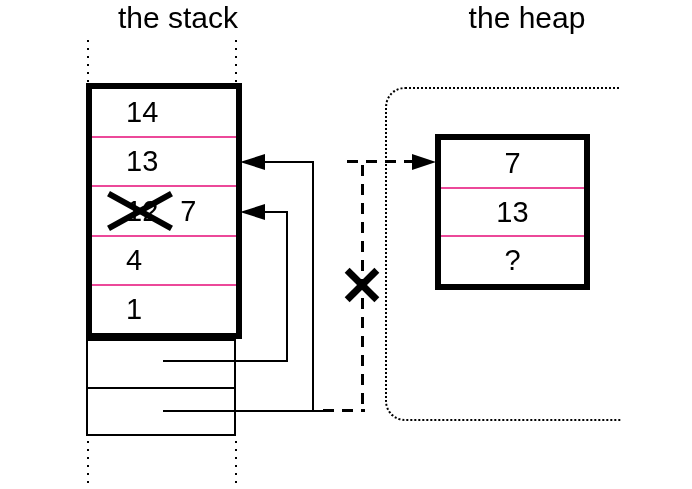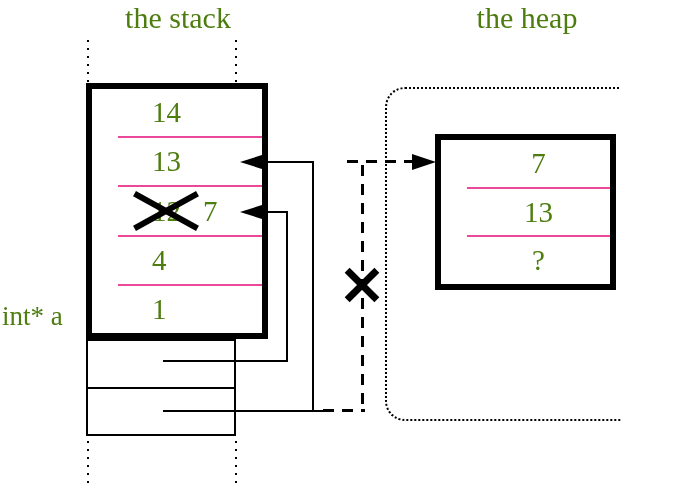--- a/index.html
+++ b/index.html
@@ -1,22 +1,22 @@
 <!DOCTYPE html>
 <html><head>
 <meta charset="utf-8">
 <style>
   html, body { margin: 0; padding: 0; background: #ffffff; }
   .canvas {
     position: relative;
     width: 621px;
     height: 489px;
     background: #ffffff;
-    font-family: Liberation Serif, serif;
-    color: #4d7c0f;
+    font-family: Liberation Sans, sans-serif;
+    color: #000000;
     overflow: hidden;
   }
 
   
   .region-title {
     position: absolute;
     top: 2px;
     width: 170px;
     text-align: center;
     font-size: 30px;
@@ -31,21 +31,20 @@
     background: repeating-linear-gradient(180deg, #000 0 2px, transparent 2px 8px);
   }
 
   
   .mem-frame {
     position: absolute;
     border: 6px solid #000;
     background: #fff;
     display: flex;
     flex-direction: column;
-    padding-left: 26px;
   }
   .mem-cell {
     flex: 1;
     display: flex;
     align-items: center;
     font-size: 29px;
     position: relative;
     box-sizing: border-box;
   }
   .mem-cell + .mem-cell { border-top: 2px solid #ec4899; }
@@ -166,21 +165,20 @@
     <div class="mem-cell stack-cell">
       <span>1</span>
     </div>
   </div>
 
   <div class="sub-frame" style="left:86px; top:339px; width:150px; height:97px;">
     <div class="sub-cell"></div>
     <div class="sub-cell"></div>
   </div>
 
-  <div class="var-label" style="top:301px;">int* a</div>
 
   <div class="heap-region" style="left:385px; top:87px; width:301px; height:334px;"></div>
 
   <div class="mem-frame" style="left:435px; top:134px; width:143px; height:144px;">
     <div class="mem-cell heap-cell">
       <span>7</span>
     </div>
     <div class="mem-cell heap-cell">
       <span>13</span>
     </div>

